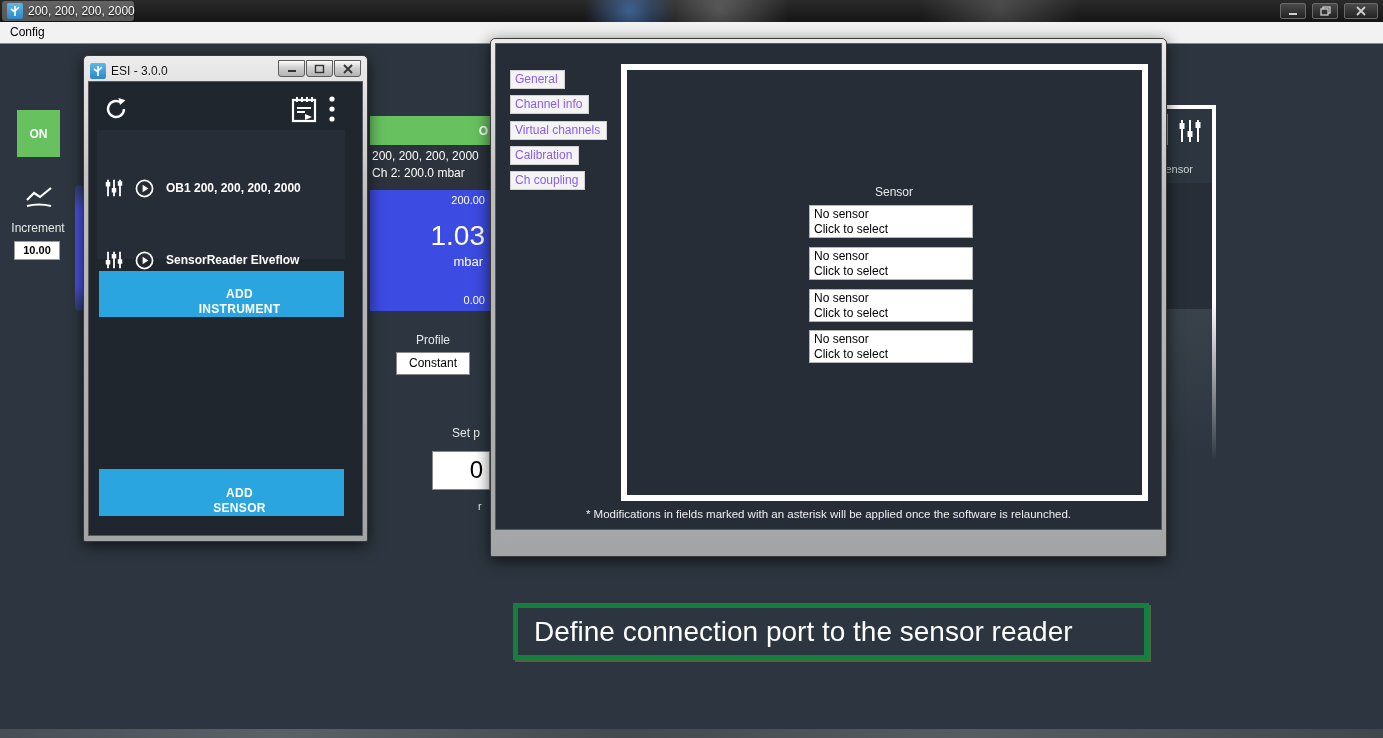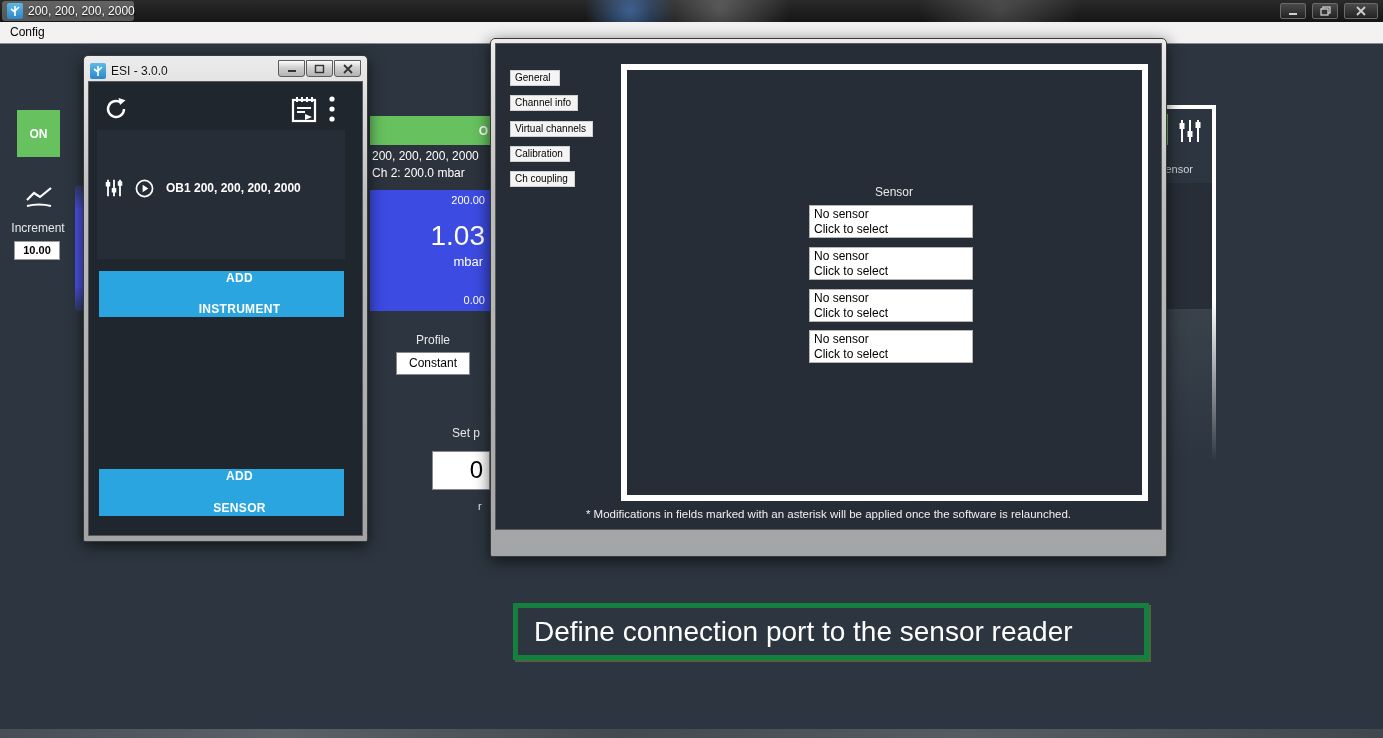--- a/index.html
+++ b/index.html
@@ -59,24 +59,24 @@
   .win-btns { margin-left:auto; display:flex; gap:1px; margin-top:-4px; }
   .wbtn { width:27px; height:17px; border:1px solid #5c5c5c; border-radius:0 0 3px 3px;
     background:linear-gradient(180deg,#fdfdfd,#cfcfcf 45%,#b4b4b4); display:flex; align-items:center; justify-content:center; }
   .wbtn.close-red { width:33px; background:linear-gradient(180deg,#f0a088,#d95f38 45%,#b5371c); border-color:#6d1d0d; }
   .win-body { position:relative; background:#20262e; border:1px solid #5a5a5a; }
 
   
   .esi-panel { background:#272d37; }
   .inst-row { display:flex; align-items:center; gap:12px; padding:4px 8px; color:#fff; font-size:12px; font-weight:bold;margin-top:44px; }
   .blue-btn { background:#2aa5e0; color:#fff; font-size:12px; font-weight:bold; text-align:center;
-    display:flex; flex-direction:column; align-items:center; justify-content:space-between; line-height:15px; letter-spacing:.3px;padding-left:36px; }
-
-  
-  .cfg-tab { position:absolute; left:14px; background:#f4f4f4; color:#000000; font-size:10px;
+    display:flex; flex-direction:column; align-items:center; justify-content:flex-end; line-height:15px; letter-spacing:.3px;padding-left:36px; }
+
+  
+  .cfg-tab { position:absolute; left:14px; background:#f4f4f4; color:#8b5cf6; font-size:12px;
     padding:1px 6px 2px 4px; min-width:50px; border:1px solid #d0d0d0; }
   .cfg-frame { position:absolute; border:6px solid #fff; background:#262d37; }
   .sensor-label { position:absolute; color:#e8e8e8; font-size:12px; }
   .sensor-slot { position:absolute; width:164px; height:33px; background:#fff; border:1px solid #b5b5b5;
     color:#000; font-size:12px; line-height:15px; padding:1px 0 0 4px; }
   .cfg-note { position:absolute; width:100%; text-align:center; color:#f0f0f0; font-size:11.5px; }
 
   
   .rf-line { left:1136px; top:100px; width:3px; height:380px; background:linear-gradient(180deg,#f2f2f2,#cfcfcf 60%,rgba(207,207,207,0)); }
   .rf-scroll { left:1157px; top:100px; width:8px; height:215px; background:linear-gradient(180deg,#b9bcbf,#7d8184 40%,rgba(125,129,132,0)); border-radius:3px; }
@@ -240,20 +240,37 @@
               <rect x="9" y="13" width="6" height="6"></rect>
               <rect x="17" y="4" width="6" height="6"></rect>
             </g>
           </svg>
         <svg width="19" height="19" viewBox="0 0 20 20">
             <circle cx="10" cy="10" r="8.5" fill="none" stroke="#fff" stroke-width="1.8"></circle>
             <path d="M8 6 L8 14 L14 10 Z" fill="#fff"></path>
           </svg>
         <span>OB1 200, 200, 200, 2000</span>
       </div>
+      <div class="inst-row">
+        <svg width="18" height="20" viewBox="0 0 24 26">
+            <g stroke="#fff" stroke-width="2.4">
+              <path d="M4 2 V24 M12 2 V24 M20 2 V24"></path>
+            </g>
+            <g fill="#fff">
+              <rect x="1" y="13" width="6" height="6"></rect>
+              <rect x="9" y="5" width="6" height="6"></rect>
+              <rect x="17" y="12" width="6" height="6"></rect>
+            </g>
+          </svg>
+        <svg width="19" height="19" viewBox="0 0 20 20">
+            <circle cx="10" cy="10" r="8.5" fill="none" stroke="#fff" stroke-width="1.8"></circle>
+            <path d="M8 6 L8 14 L14 10 Z" fill="#fff"></path>
+          </svg>
+        <span>SensorReader Elveflow</span>
+      </div>
     </div>
 
     <div class="abs blue-btn" style="left:10px; top:189px; width:245px; height:46px;">
       <span>ADD</span>
       <span>INSTRUMENT</span>
     </div>
 
 
     <div class="abs blue-btn" style="left:10px; top:387px; width:245px; height:47px;">
       <span>ADD</span>

